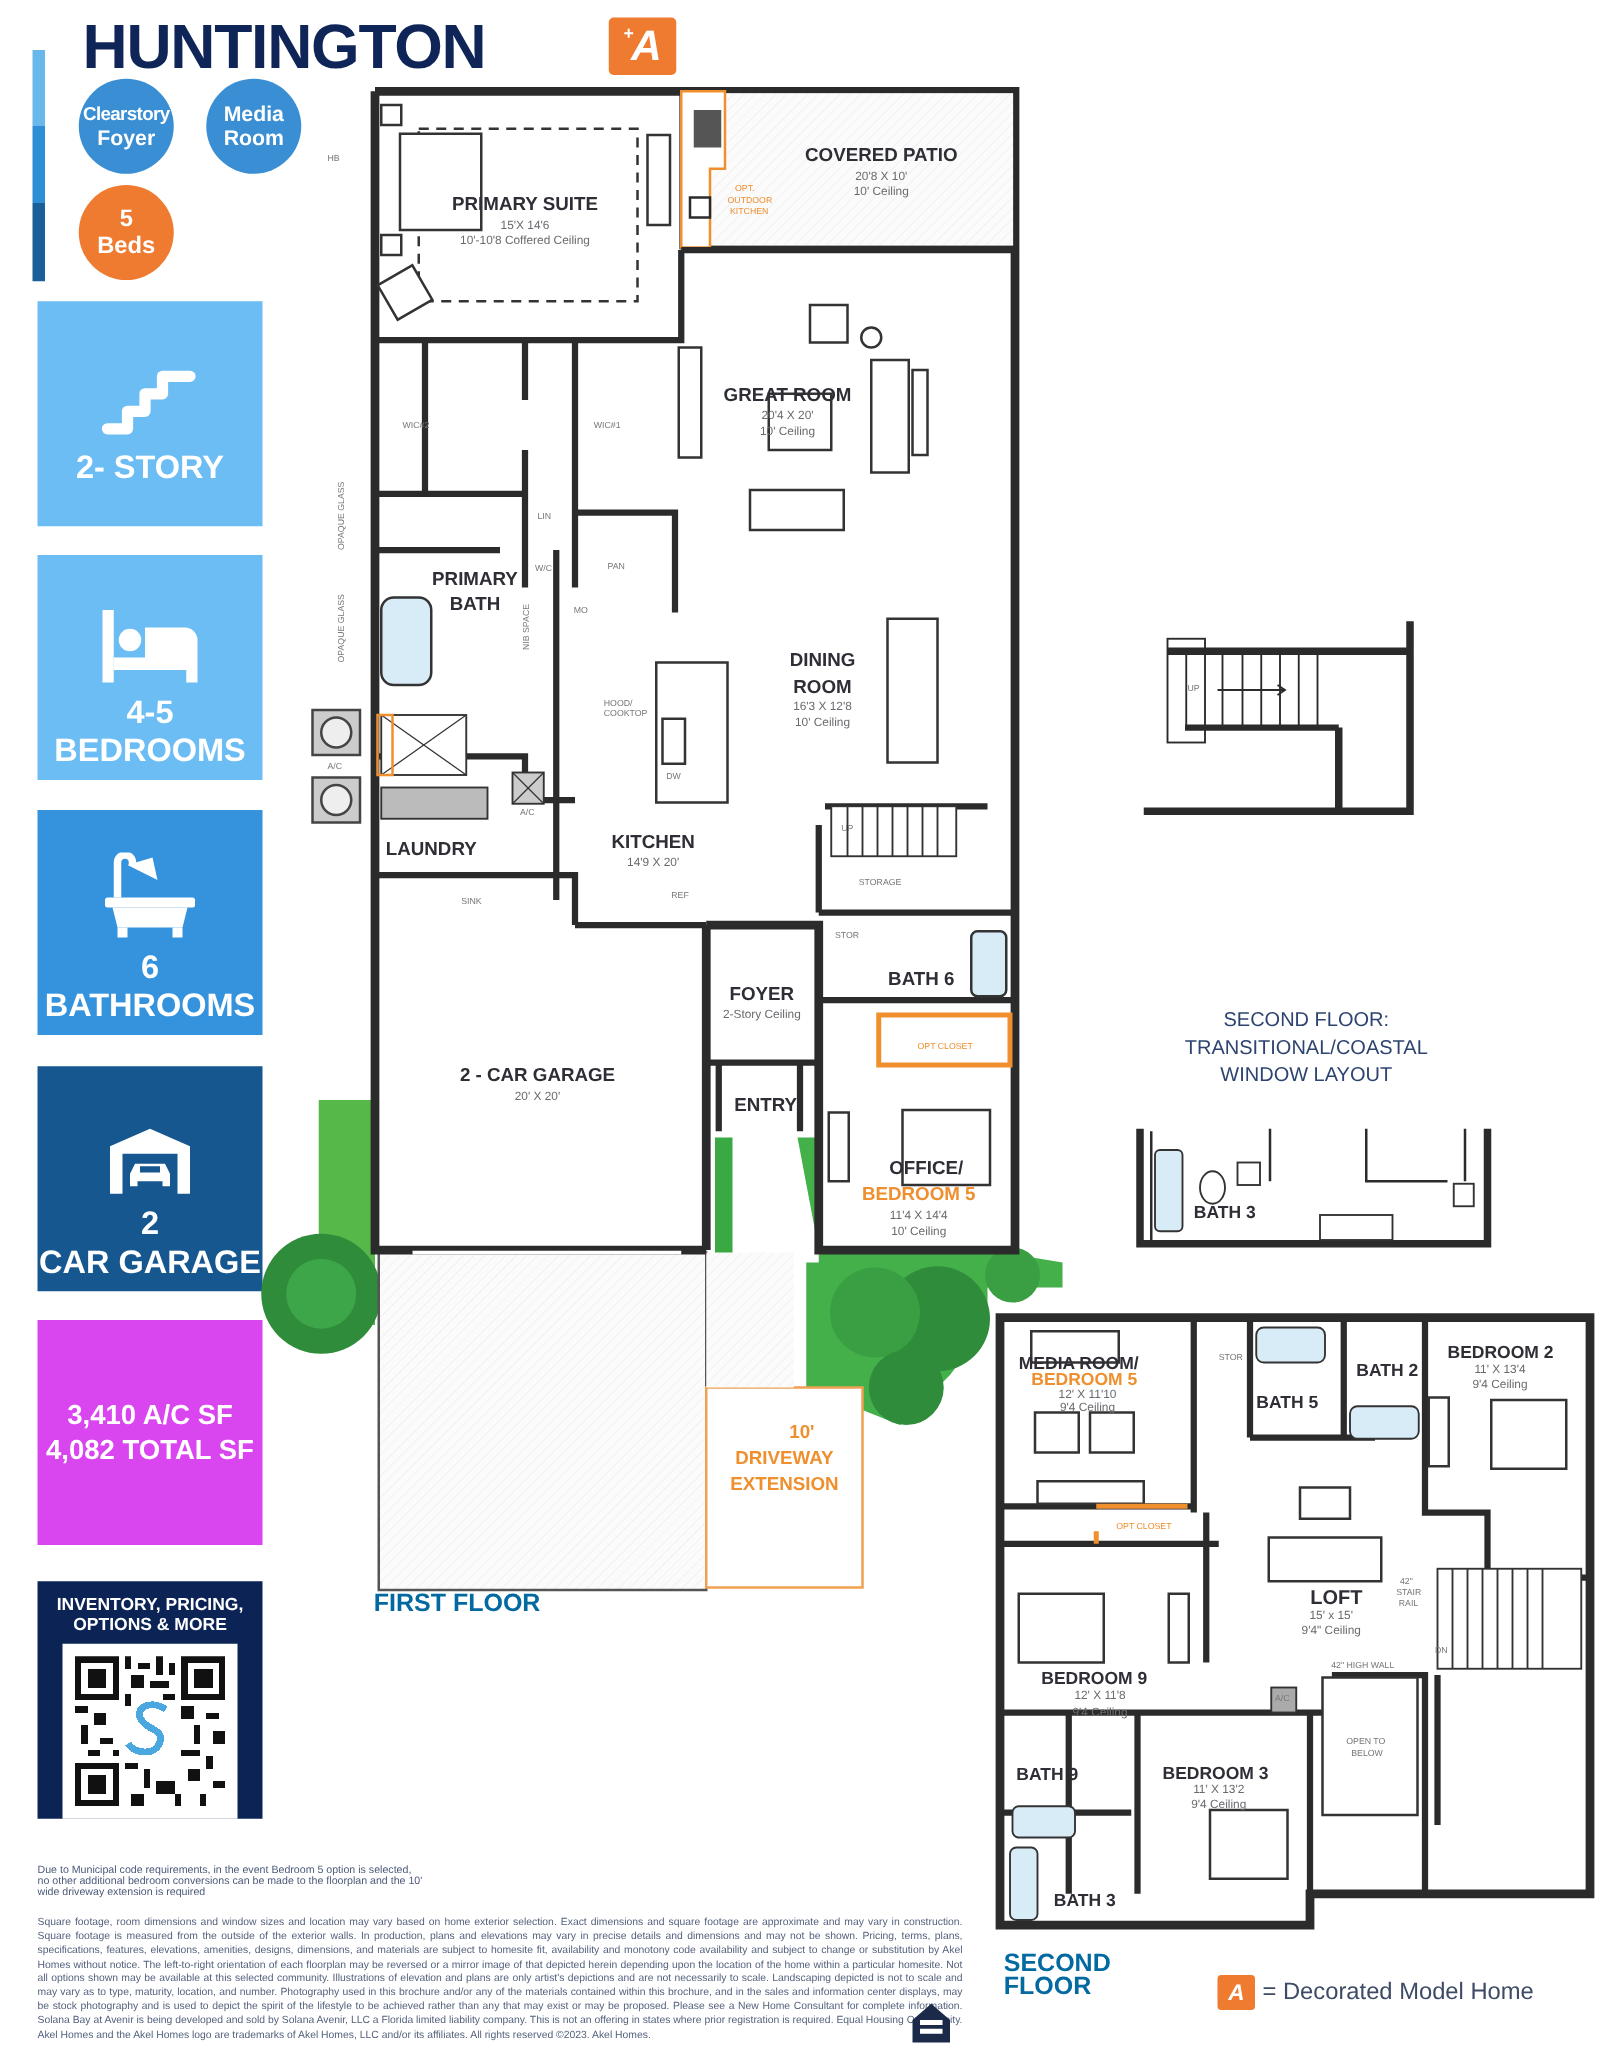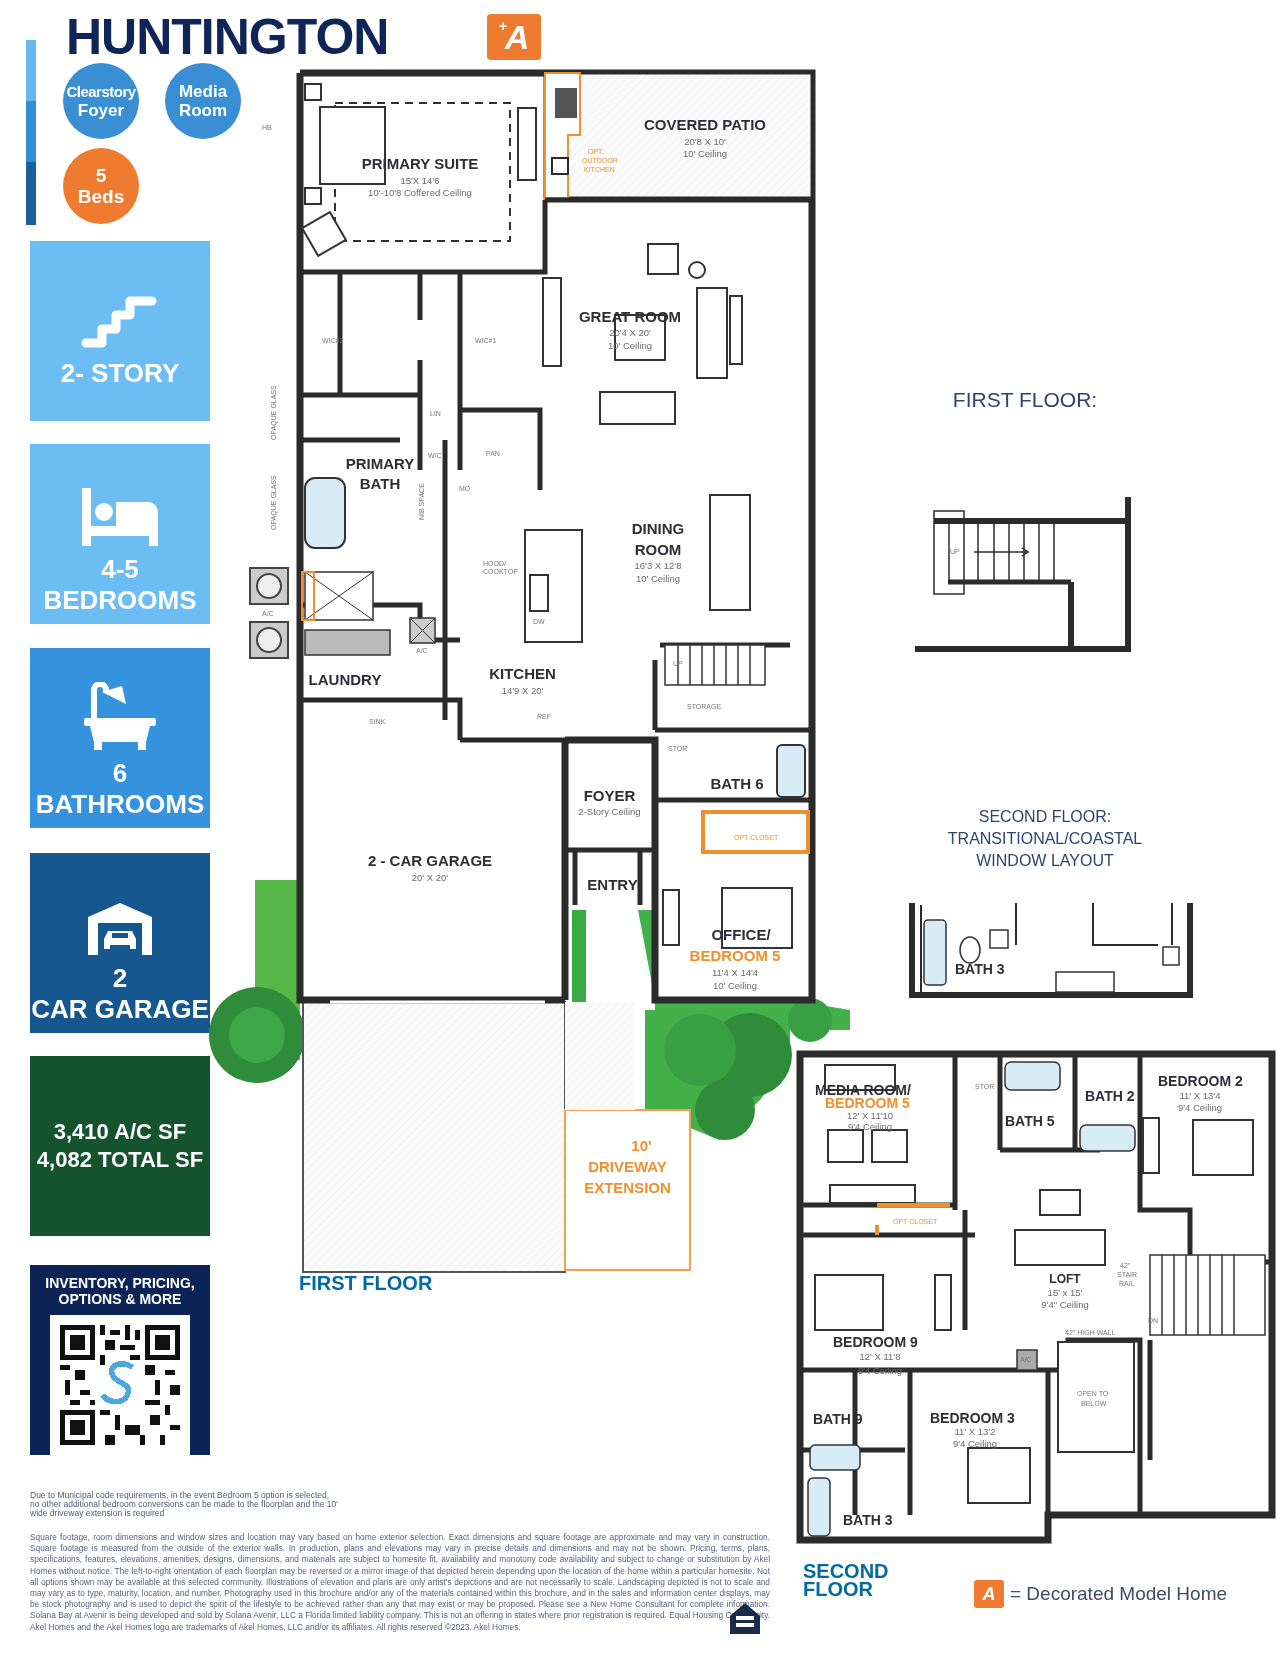--- a/index.html
+++ b/index.html
@@ -21,21 +21,21 @@
 
   
   .tile { left: 30px; width: 180px; color: #fff; text-align: center; display: flex; flex-direction: column; align-items: center; justify-content: flex-end; padding-bottom: 8px; }
   .tile .big { font-size: 26px; font-weight: 600; line-height: 32px; }
   .tile .num { font-size: 26px; font-weight: 600; line-height: 30px; }
   .tile svg { margin-bottom: 6px; }
   .t1 { top: 241px; height: 180px; background: #6bbdf4; padding-bottom: 32px; }
   .t2 { top: 444px; height: 180px; background: #6bbdf4; }
   .t3 { top: 648px; height: 180px; background: #3592dc; }
   .t4 { top: 853px; height: 180px; background: #17578f; }
-  .t5 { top: 1056px; height: 180px; background: #14532d; justify-content: center; padding-bottom: 0; }
+  .t5 { top: 1056px; height: 180px; background: #d946ef; justify-content: center; padding-bottom: 0; }
   .t5 .big { font-size: 22px; line-height: 28px; }
   .t6 { top: 1265px; height: 190px; background: #0c2455; justify-content: flex-start; padding-top: 10px; }
   .t6 .hd { font-size: 14px; font-weight: 700; line-height: 16px; }
   .qr { margin-top: 8px; width: 140px; height: 140px; background: #fff; padding: 10px; }
 
   .note-small { left: 30px; top: 1491px; width: 310px; font-size: 8.5px; line-height: 9px; color: #4b5a7a; }
   .disclaimer { left: 30px; top: 1532px; width: 740px; font-size: 8.3px; line-height: 11.2px; color: #55627d; text-align: justify; }
   .eho { left: 728px; top: 1600px; width: 34px; height: 36px; }
 
   
@@ -427,21 +427,20 @@
 <div class="room-dim" style="left:680px;top:967px;width:110px;">11'4 X 14'4</div>
 <div class="room-dim" style="left:680px;top:980px;width:110px;">10' Ceiling</div>
 
 <div class="room-label orange-t" style="left:565px;top:1137px;width:125px;padding-left:28px;">10'</div>
 <div class="room-label orange-t" style="left:565px;top:1158px;width:125px;">DRIVEWAY</div>
 <div class="room-label orange-t" style="left:565px;top:1179px;width:125px;">EXTENSION</div>
 
 <div class="floor-caption" style="left:299px;top:1274px;">FIRST FLOOR</div>
 
 <div class="caption" style="left:860px;top:385px;width:330px;">
-  <div>FIRST FLOOR:</div>
 </div>
 <div class="tiny" style="left:950px;top:548px;">UP</div>
 
 <div class="caption" style="left:900px;top:806px;width:290px;font-size:16px;line-height:22px;">
   <div>SECOND FLOOR:</div>
   <div>TRANSITIONAL/COASTAL</div>
   <div>WINDOW LAYOUT</div>
 </div>
 <div class="room-label" style="left:955px;top:960px;font-size:14px;">BATH 3</div>
 
@@ -450,21 +449,21 @@
 <div class="room-dim" style="left:830px;top:1110px;width:80px;">12' X 11'10</div>
 <div class="room-dim" style="left:830px;top:1121px;width:80px;">9'4 Ceiling</div>
 <div class="tiny" style="left:975px;top:1083px;">STOR</div>
 <div class="room-label" style="left:1005px;top:1112px;font-size:14px;">BATH 5</div>
 <div class="room-label" style="left:1085px;top:1087px;font-size:14px;">BATH 2</div>
 <div class="room-label" style="left:1158px;top:1072px;font-size:14px;">BEDROOM 2</div>
 <div class="room-dim" style="left:1165px;top:1090px;width:70px;">11' X 13'4</div>
 <div class="room-dim" style="left:1165px;top:1102px;width:70px;">9'4 Ceiling</div>
 <div class="tiny orange-t" style="left:893px;top:1218px;">OPT CLOSET</div>
 
-<div class="room-label" style="left:1040px;top:1270px;width:50px;font-size:12px;">LOFT</div>
+<div class="room-label" style="left:1040px;top:1270px;width:50px;font-size:16px;text-align:right;">LOFT</div>
 <div class="room-dim" style="left:1030px;top:1287px;width:70px;">15' x 15'</div>
 <div class="room-dim" style="left:1030px;top:1299px;width:70px;">9'4" Ceiling</div>
 <div class="tiny" style="left:1120px;top:1262px;">42"</div>
 <div class="tiny" style="left:1117px;top:1271px;">STAIR</div>
 <div class="tiny" style="left:1119px;top:1280px;">RAIL</div>
 <div class="tiny" style="left:1148px;top:1317px;">DN</div>
 <div class="tiny" style="left:1065px;top:1329px;">42" HIGH WALL</div>
 
 <div class="room-label" style="left:833px;top:1333px;font-size:14px;">BEDROOM 9</div>
 <div class="room-dim" style="left:840px;top:1351px;width:80px;">12' X 11'8</div>

